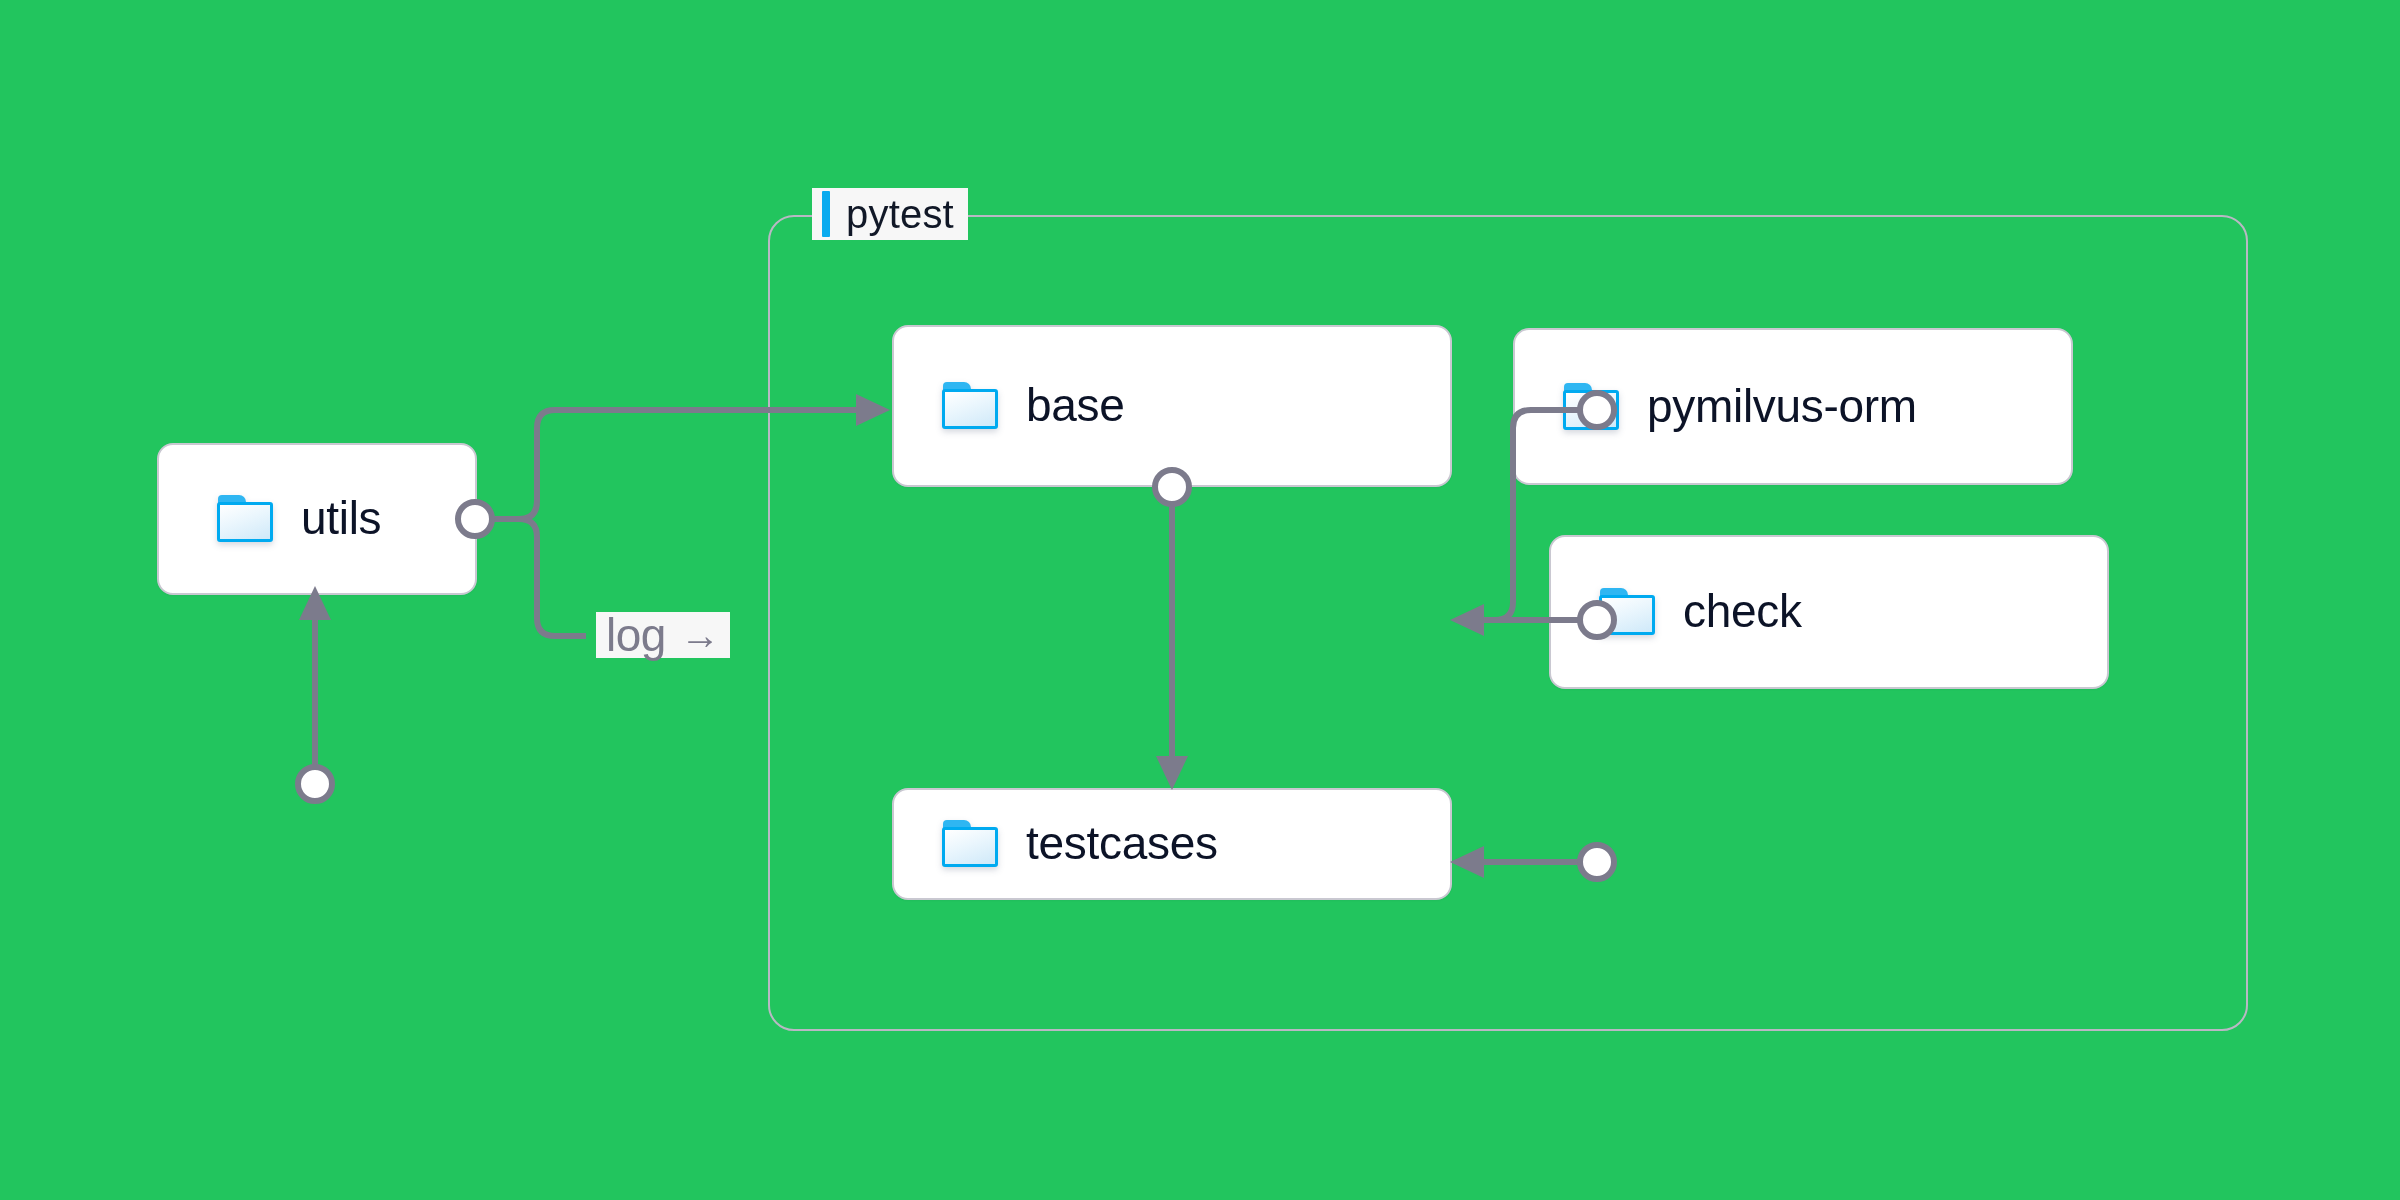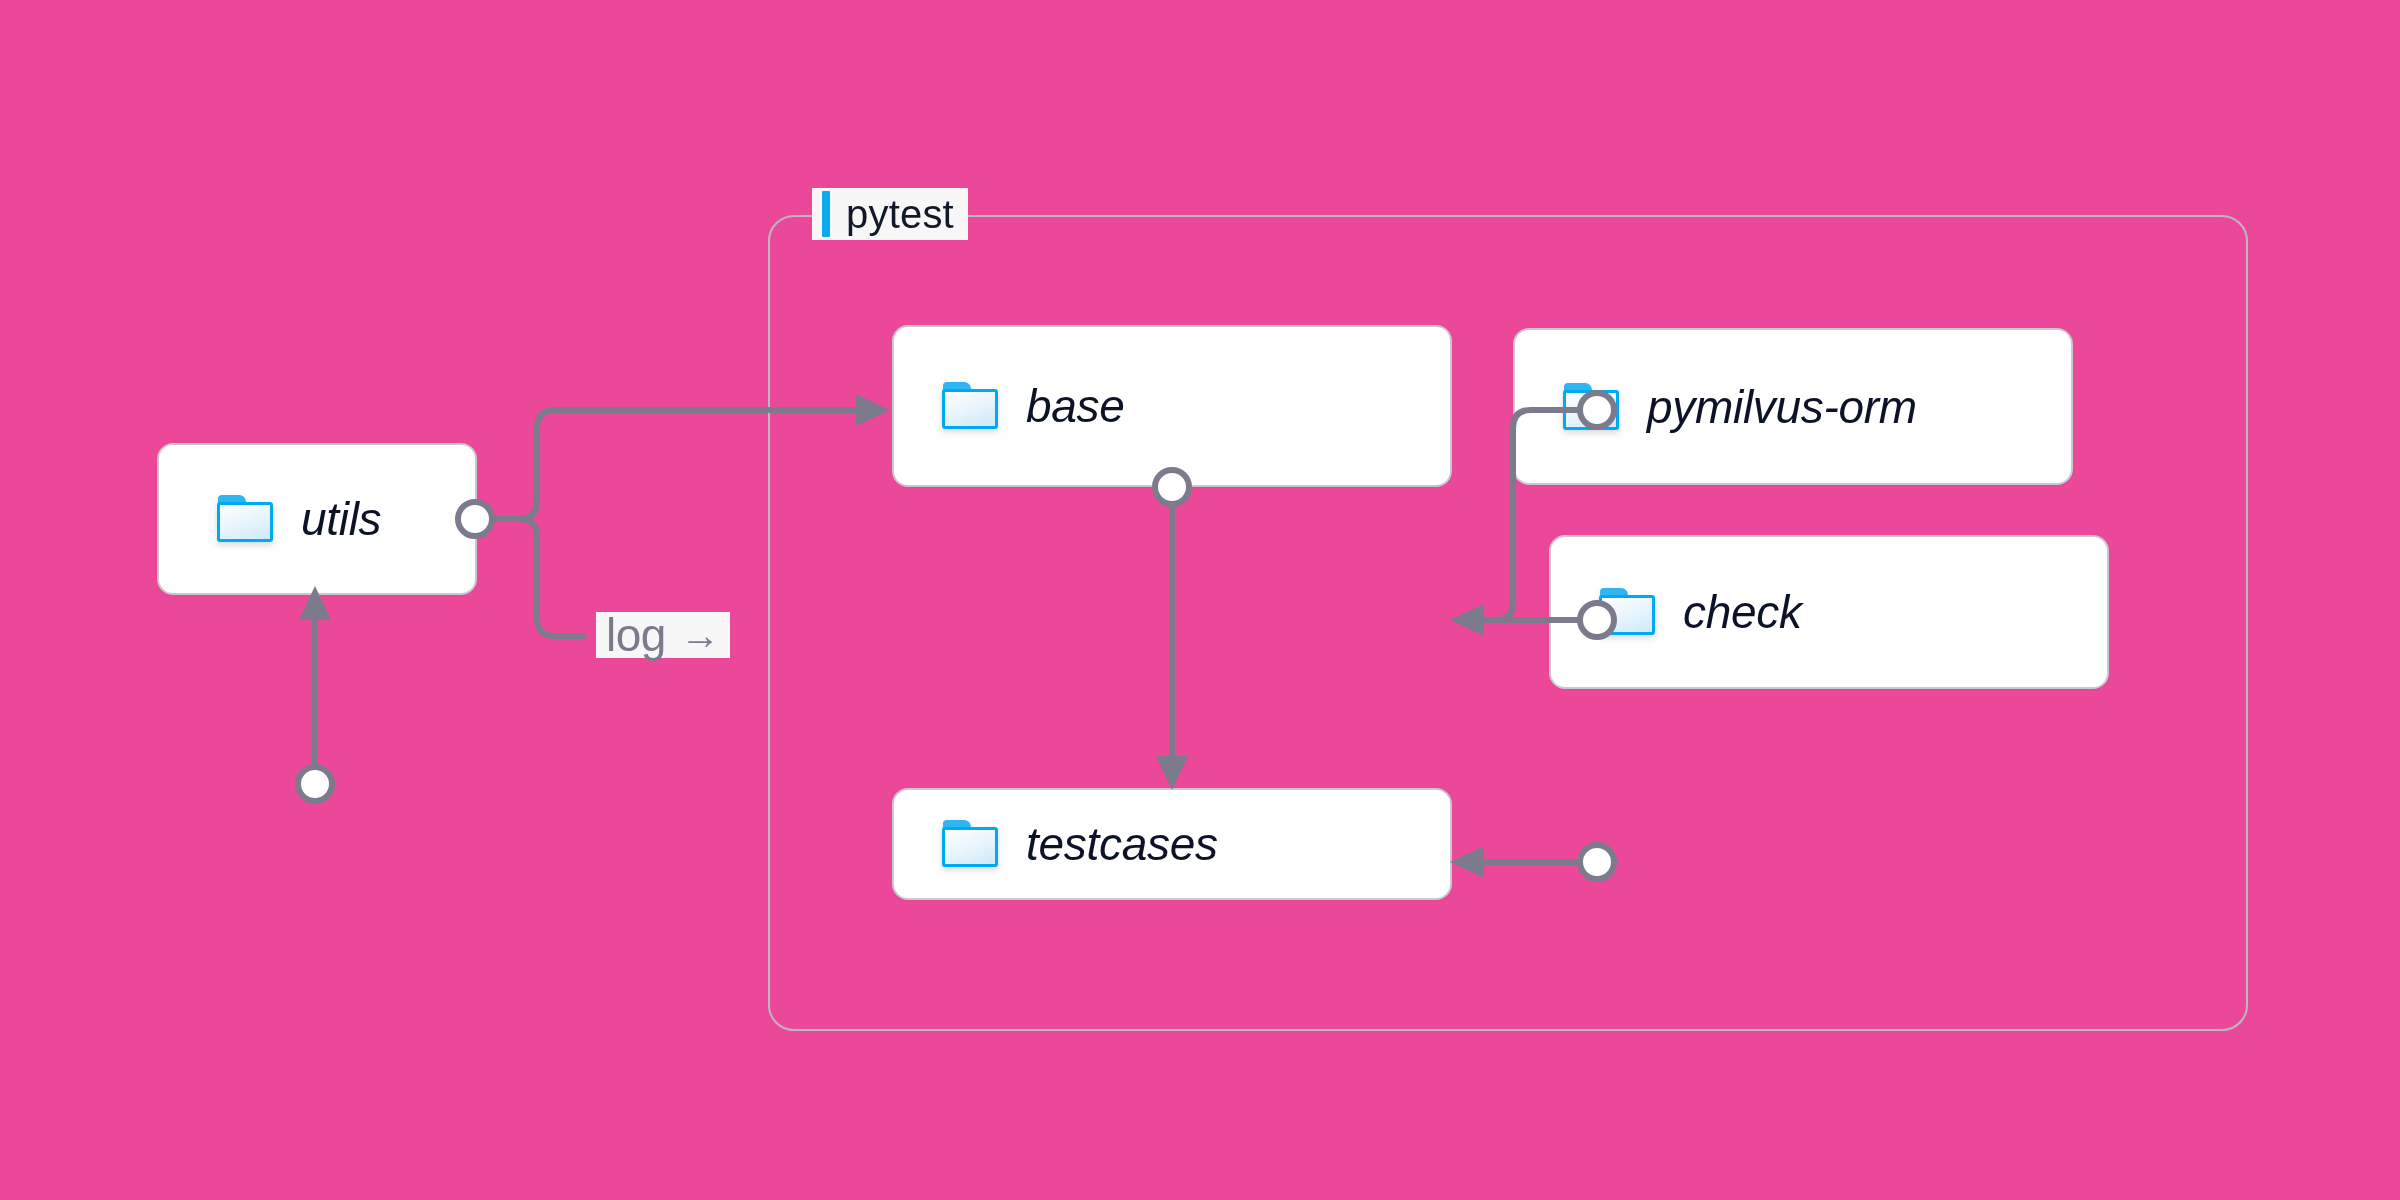--- a/index.html
+++ b/index.html
@@ -5,21 +5,21 @@
 <style>
   html, body {
     margin: 0;
     padding: 0;
     background: #f7f7f7;
   }
   #stage {
     position: relative;
     width: 2400px;
     height: 1200px;
-    background: #ec4899;
+    background: #22c55e;
     font-family: "Liberation Sans", sans-serif;
     overflow: hidden;
   }
 
   
   .group-box {
     position: absolute;
     border: 2px solid #b9b8c4;
     border-radius: 26px;
     background: transparent;
@@ -57,24 +57,23 @@
     background: #ffffff;
     border: 2px solid #c9c8d1;
     border-radius: 16px;
     display: flex;
     align-items: center;
     z-index: 4;
     box-shadow: 0 1px 2px rgba(20,20,40,0.04);
   }
   .node-inner {
     display: flex;
-    align-items: center;
+    align-items: flex-start;
     gap: 26px;
     padding-left: 48px;
-    font-style: italic;
   }
   .node-label {
     font-size: 46px;
     color: #0c1327;
     white-space: nowrap;
     line-height: 1;
     letter-spacing: -0.3px;
   }
 
   

